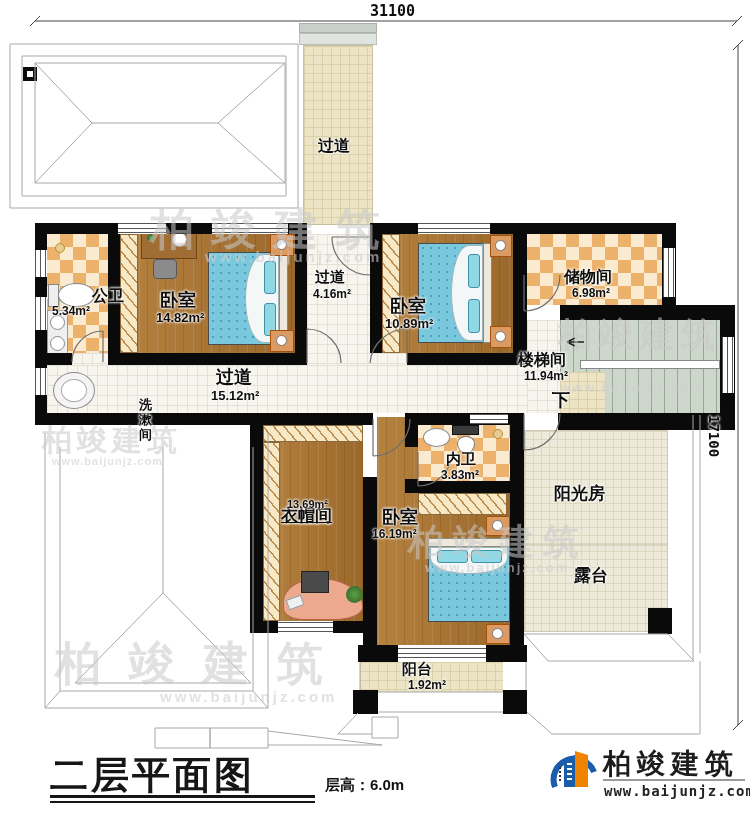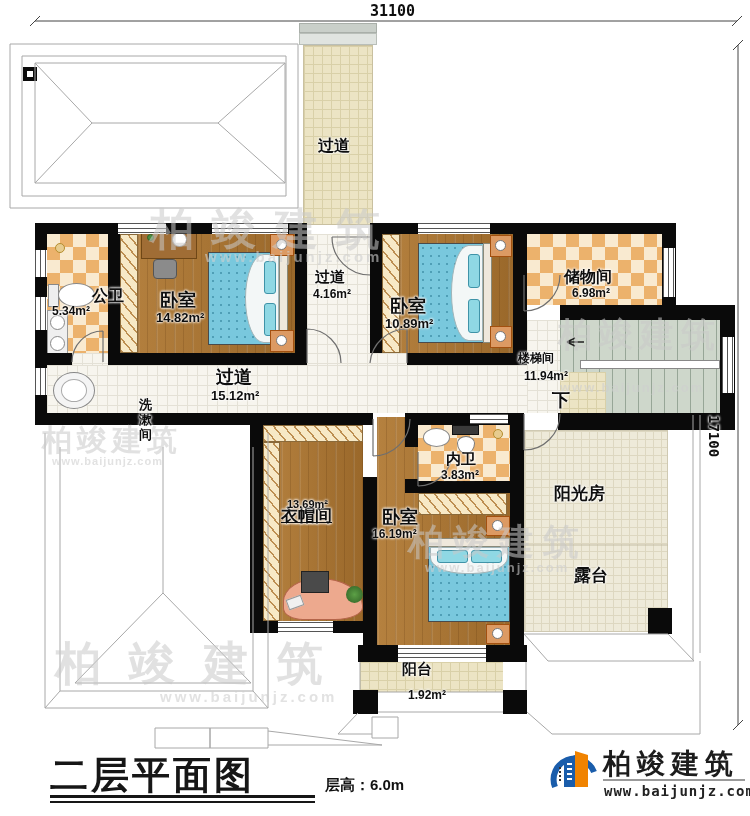--- a/index.html
+++ b/index.html
@@ -258,40 +258,40 @@
 
   <div class="label" style="left:315px;top:268px;font-size:15px;">过道</div>
   <div class="label" style="left:313px;top:287px;font-size:12px;">4.16m²</div>
 
   <div class="label" style="left:390px;top:294px;font-size:18px;">卧室</div>
   <div class="label" style="left:385px;top:316px;font-size:13px;">10.89m²</div>
 
   <div class="label" style="left:564px;top:267px;font-size:16px;">储物间</div>
   <div class="label" style="left:572px;top:286px;font-size:12px;">6.98m²</div>
 
-  <div class="label" style="left:518px;top:350px;font-size:12px;">楼梯间</div>
+  <div class="label" style="left:518px;top:350px;font-size:16px;">楼梯间</div>
   <div class="label" style="left:524px;top:369px;font-size:12px;">11.94m²</div>
   <div class="label" style="left:552px;top:388px;font-size:18px;">下</div>
 
   <div class="label" style="left:216px;top:365px;font-size:18px;">过道</div>
   <div class="label" style="left:211px;top:388px;font-size:13px;">15.12m²</div>
 
   <div class="label" style="left:139px;top:366px;width:16px;font-size:13px;line-height:15px;white-space:normal;word-break:break-all;margin-top:31px;">洗漱间</div>
 
   <div class="label" style="left:281px;top:504px;font-size:17px;text-decoration:underline;">衣帽间</div>
   <div class="label" style="left:287px;top:498px;font-size:11px;">13.69m²</div>
 
   <div class="label" style="left:446px;top:450px;font-size:15px;">内卫</div>
   <div class="label" style="left:441px;top:468px;font-size:12px;">3.83m²</div>
 
   <div class="label" style="left:382px;top:505px;font-size:18px;">卧室</div>
   <div class="label" style="left:372px;top:527px;font-size:12px;">16.19m²</div>
 
   <div class="label" style="left:402px;top:660px;font-size:15px;">阳台</div>
-  <div class="label" style="left:408px;top:678px;font-size:12px;margin-top:10px;">1.92m²</div>
+  <div class="label" style="left:408px;top:678px;font-size:12px;">1.92m²</div>
 
   <div class="label" style="left:554px;top:482px;font-size:17px;">阳光房</div>
   <div class="label" style="left:574px;top:564px;font-size:17px;">露台</div>
 
   <div class="title-big" style="left:50px;top:750px;font-size:38px;">二层平面图</div>
   <div class="rule" style="left:50px;top:795px;width:265px;height:3px;"></div>
   <div class="rule" style="left:50px;top:801px;width:265px;height:2px;"></div>
 
   <div class="abs" style="left:325px;top:776px;font-size:15px;font-weight:bold;color:#111;z-index:8;white-space:nowrap;">
     <span>层高：</span><span>6.0m</span>

